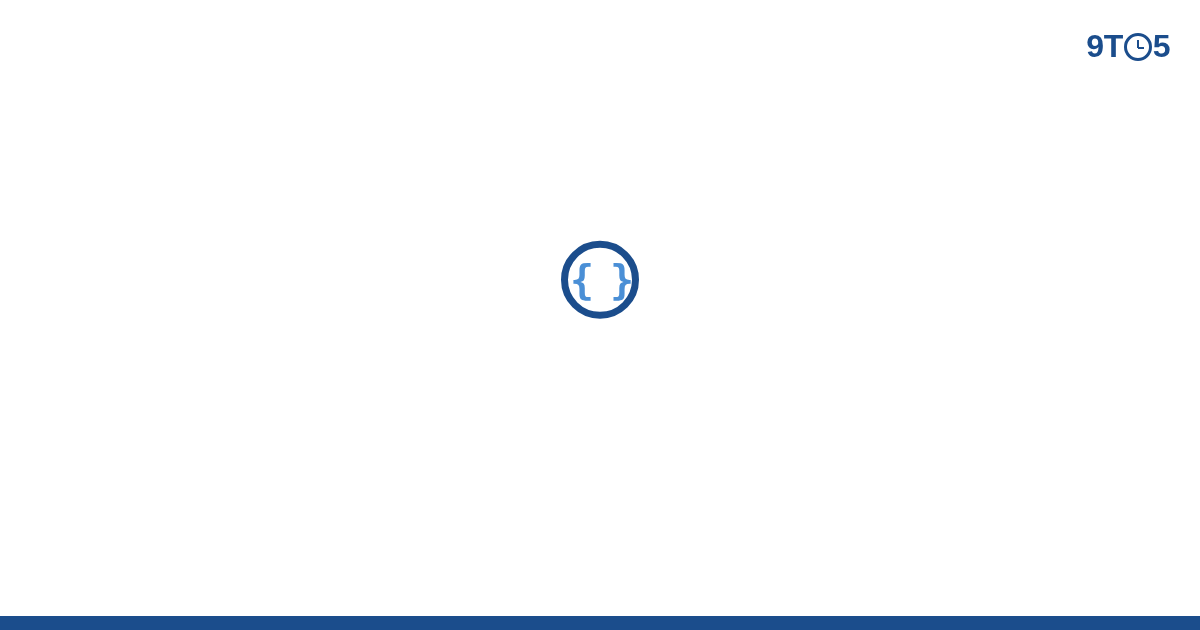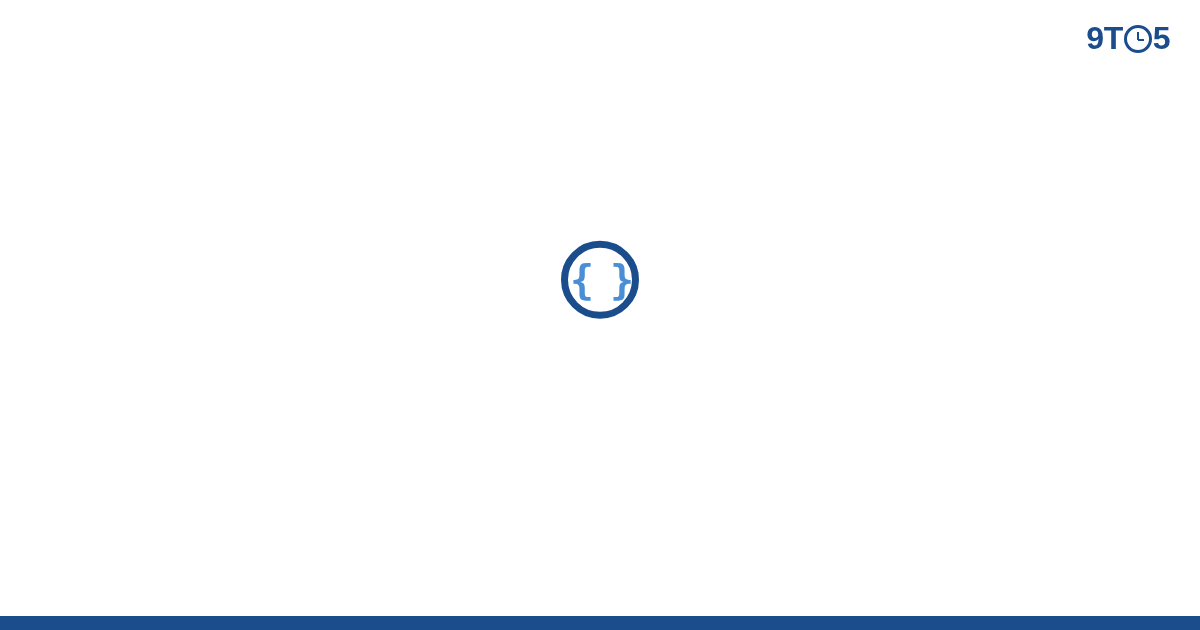--- a/index.html
+++ b/index.html
@@ -10,21 +10,21 @@
     body {
       width: 1200px;
       height: 630px;
       background: #ffffff;
       font-family: -apple-system, BlinkMacSystemFont, "Segoe UI", Helvetica, Arial, sans-serif;
       position: relative;
       overflow: hidden;
     }
     .logo {
       position: absolute;
-      top: 20px;
+      top: 28px;
       right: 30px;
       font-size: 32px;
       font-weight: 600;
       color: #1b4d8c;
       letter-spacing: -0.5px;
       display: flex;
       align-items: center;
     }
     .logo-9t {
       color: #1b4d8c;

